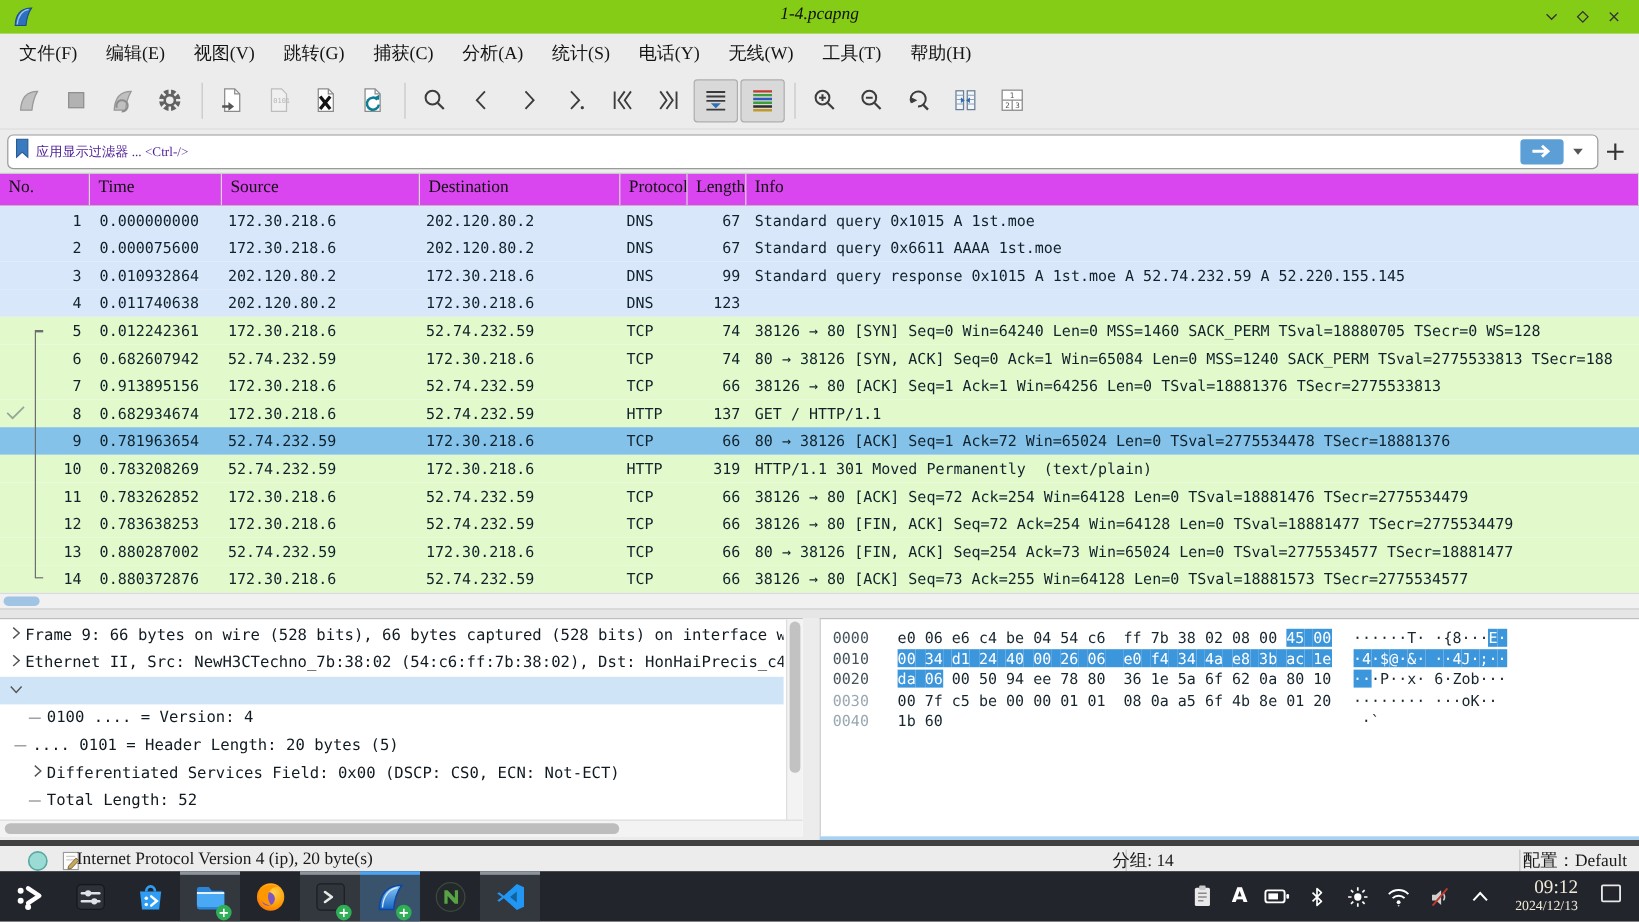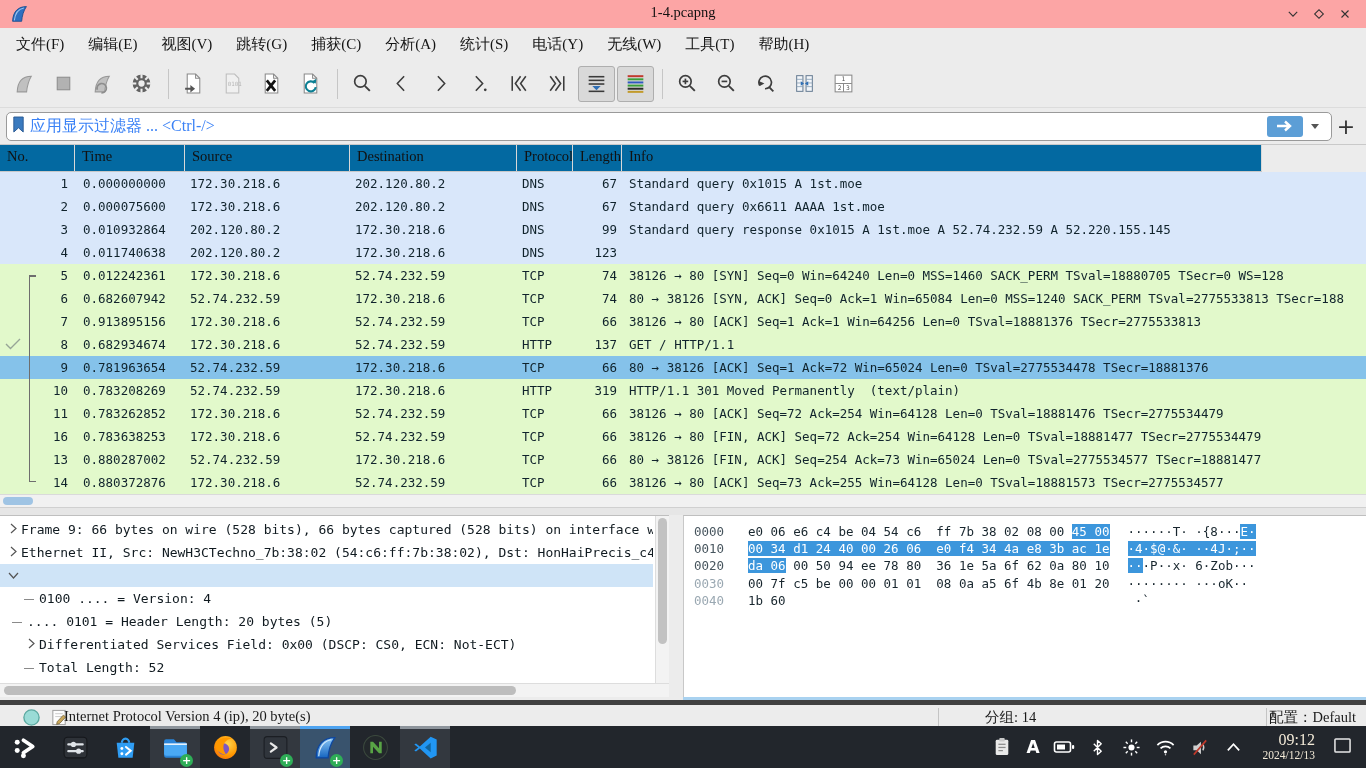--- a/index.html
+++ b/index.html
@@ -1,41 +1,41 @@
 <!DOCTYPE html>
 <html><head>
 <meta charset="utf-8">
 <style>
   html,body{margin:0;padding:0;background:#555;}
   .screen{position:relative;width:1366px;height:768px;background:#ececec;overflow:hidden;
           font-family:"Liberation Serif",serif;color:#1a1a1a;}
   
-  .titlebar{position:absolute;left:0;top:0;width:1366px;height:28px;background:#fca5a5;}
+  .titlebar{position:absolute;left:0;top:0;width:1366px;height:28px;background:#84cc16;font-style:italic;}
   .titlebar .appicon{position:absolute;left:10px;top:4px;}
   .titlebar .title{position:absolute;left:0;right:0;top:4px;text-align:center;font-size:14.5px;color:#111;}
   .win-controls{position:absolute;right:8px;top:2px;display:flex;}
   .win-btn{width:26px;height:24px;display:flex;align-items:center;justify-content:center;}
   
   .menubar{position:absolute;left:0;top:28px;width:1366px;height:32px;display:flex;align-items:center;padding-left:4px;}
   .menu-item{padding:2px 12px;font-size:15px;color:#141414;}
   
   .toolbar{position:absolute;left:0;top:60px;width:1366px;height:47px;display:flex;align-items:center;padding-left:6px;border-bottom:1px solid #dcdcdc;}
   .tbtn{width:35px;height:34px;display:flex;align-items:center;justify-content:center;margin-right:2px;border:1px solid transparent;border-radius:3px;}
   .tbtn.pressed{background:#d9d9d9;border-color:#aeaeae;}
   .tbtn.disabled{opacity:.85;}
   .tsep{width:1px;height:30px;background:#c6c6c6;margin:0 6px;}
   
   .filterbar{position:absolute;left:0;top:108px;width:1366px;height:37px;display:flex;align-items:center;padding:0 6px;border-bottom:1px solid #c9c9c9;box-sizing:border-box;}
   .filter-input{flex:1;height:27px;background:#fff;border:1px solid #9a9a9a;border-radius:5px;display:flex;align-items:center;padding:0 4px;}
-  .filter-placeholder{flex:1;color:#3b82f6;font-size:16px;padding-left:4px;white-space:pre;overflow:hidden;}
+  .filter-placeholder{flex:1;color:#4c1d95;font-size:11px;padding-left:4px;white-space:pre;overflow:hidden;}
   .apply-btn{width:36px;height:21px;background:#5c9ed6;border-radius:3px;display:flex;align-items:center;justify-content:center;}
   .caret-down{width:0;height:0;border-left:4.5px solid transparent;border-right:4.5px solid transparent;border-top:5.5px solid #555;margin:0 8px;}
   .filter-add{width:28px;text-align:center;font-size:22px;color:#333;font-family:"DejaVu Sans",sans-serif;}
   
-  .pheader{position:absolute;left:0;top:145px;width:1262px;height:27px;background:#0369a1;border-bottom:1px solid #c8c8c8;display:flex;box-sizing:border-box;}
+  .pheader{position:absolute;left:0;top:145px;width:1366px;height:27px;background:#d946ef;border-bottom:1px solid #c8c8c8;display:flex;box-sizing:border-box;}
   .hcell{border-right:1px solid #d8d8d8;font-size:14.5px;color:#111;padding:3px 0 0 7px;box-sizing:border-box;white-space:pre;overflow:hidden;}
   .plist{position:absolute;left:0;top:172px;width:1366px;height:322px;background:#fff;
          font-family:"DejaVu Sans Mono","Liberation Mono",monospace;font-size:12.5px;color:#10232c;}
   .prow{display:flex;height:23px;line-height:23px;}
   .c-dns{background:#d9e7fa;}
   .c-tcp{background:#e2f9cb;}
   .prow.selected{background:#85c2ea;}
   .cell{white-space:pre;overflow:hidden;box-sizing:border-box;}
   .cell.no{width:75px;text-align:right;padding-right:7px;}
   .cell.time{width:110px;padding-left:8px;}
@@ -69,21 +69,21 @@
   .hoff{display:inline-block;width:42px;color:#9aa8b2;margin-right:12px;}
   .hoff.dark{color:#47555e;}
   .hb.hl,.ha.hl,.hsp.hl{background:#3c96dc;color:#fff;}
   .hascii{margin-left:18px;}
   .hexscroll-line{position:absolute;left:683px;top:697px;width:683px;height:3px;background:#a9d2f0;}
   
   .statusbar{position:absolute;left:0;top:700px;width:1366px;height:26px;background:#ececec;border-top:5px solid #404040;box-sizing:border-box;font-size:14.5px;}
   .sb-icon{position:absolute;top:3px;}
   .sb-field{position:absolute;left:64px;top:3px;color:#1a1a1a;}
   .sb-sep{position:absolute;top:3px;width:1px;height:19px;background:#c4c4c4;}
-  .sb-packets{position:absolute;left:985px;top:3px;}
+  .sb-packets{position:absolute;left:927px;top:3px;}
   .sb-profile{position:absolute;right:10px;top:3px;}
   
   .taskbar{position:absolute;left:0;top:726px;width:1366px;height:42px;background:#22262c;display:flex;align-items:center;}
   .tb-apps{display:flex;height:42px;align-items:center;}
   .tb-slot{position:relative;width:50px;height:42px;display:flex;align-items:center;justify-content:center;}
   .tb-slot.open{background:#33383f;}
   .tb-slot.open:before{content:"";position:absolute;left:0;top:0;width:100%;height:3px;background:#8d949b;}
   .tb-slot.active{background:#39536d;}
   .tb-slot.active:before{content:"";position:absolute;left:0;top:0;width:100%;height:3px;background:#4da3f0;}
   .tb-badge{position:absolute;right:7px;bottom:1px;width:13px;height:13px;border-radius:50%;background:#2fae57;color:#fff;
@@ -432,21 +432,21 @@
       <div class="prow c-tcp">
         <div class="cell no">11</div>
         <div class="cell time">0.783262852</div>
         <div class="cell src">172.30.218.6</div>
         <div class="cell dst">52.74.232.59</div>
         <div class="cell proto">TCP</div>
         <div class="cell len">66</div>
         <div class="cell info">38126 → 80 [ACK] Seq=72 Ack=254 Win=64128 Len=0 TSval=18881476 TSecr=2775534479</div>
       </div>
       <div class="prow c-tcp">
-        <div class="cell no">16</div>
+        <div class="cell no">12</div>
         <div class="cell time">0.783638253</div>
         <div class="cell src">172.30.218.6</div>
         <div class="cell dst">52.74.232.59</div>
         <div class="cell proto">TCP</div>
         <div class="cell len">66</div>
         <div class="cell info">38126 → 80 [FIN, ACK] Seq=72 Ack=254 Win=64128 Len=0 TSval=18881477 TSecr=2775534479</div>
       </div>
       <div class="prow c-tcp">
         <div class="cell no">13</div>
         <div class="cell time">0.880287002</div>

